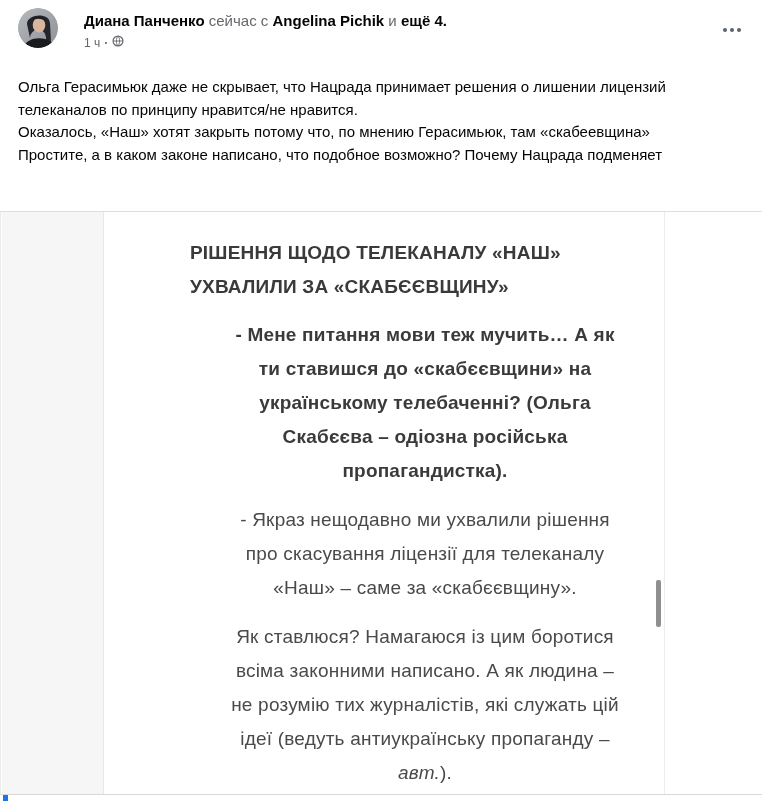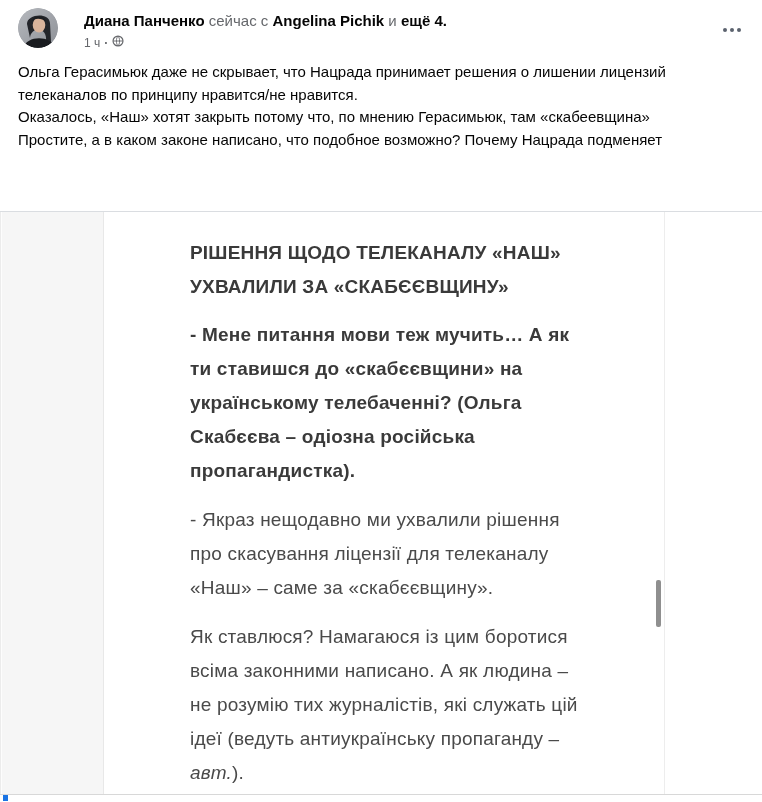--- a/index.html
+++ b/index.html
@@ -20,21 +20,21 @@
   .meta-line{font-size:12px;line-height:17px;color:#65676b;margin-top:3px;display:flex;align-items:center;gap:4px;}
   .meta-line .dotsep{font-weight:bold;}
   .globe{display:inline-block;margin-top:1px;}
   .menu-btn{
     position:absolute;right:16px;top:20px;width:28px;height:20px;
     display:flex;align-items:center;justify-content:center;gap:3px;cursor:pointer;
   }
   .menu-btn i{width:4px;height:4px;border-radius:50%;background:#5b626e;display:block;}
   
   .post-text{
-    position:absolute;left:18px;top:61px;width:730px;
+    position:absolute;left:18px;top:76px;width:730px;
     font-size:15px;line-height:22.5px;color:#050505;
   }
   .post-text div{white-space:nowrap;}
   
   .attachment{
     position:absolute;left:0;top:211px;width:762px;height:582px;
     background:#ffffff;border-top:1px solid #dadde1;border-bottom:1px solid #d8d8d8;
     box-sizing:content-box;cursor:pointer;
   }
   .doc-margin-left{
@@ -42,21 +42,21 @@
     background:#f6f6f6;border-right:1px solid #e8e8e8;
   }
   .doc-edge-left{position:absolute;left:0;top:0;width:2px;height:100%;background:#fdfdfd;border-left:1px solid #ececec;box-sizing:border-box;}
   .doc-page-edge{position:absolute;left:664px;top:0;width:1px;height:100%;background:#ededed;}
   .doc-text{
     position:absolute;left:190px;top:24px;width:470px;
     font-size:19px;line-height:34px;color:#4a4a4a;letter-spacing:0.2px;
   }
   .doc-text div{white-space:nowrap;}
   .doc-title{font-weight:bold;color:#3a3a3a;margin-bottom:14px;}
-  .doc-para{margin-bottom:15px;}
+  .doc-para{margin-bottom:15px;text-align:center;}
   .doc-para.bold{font-weight:bold;color:#3a3a3a;}
   .doc-para:last-child{margin-bottom:14px;}
   .scroll-thumb{
     position:absolute;left:656px;top:368px;width:5px;height:47px;
     background:#8f8f8f;border-radius:2px;
   }
   
   .cursor-artifact{position:absolute;left:3px;top:795px;width:5px;height:6px;background:#1b74e4;}
 </style>
 </head>

